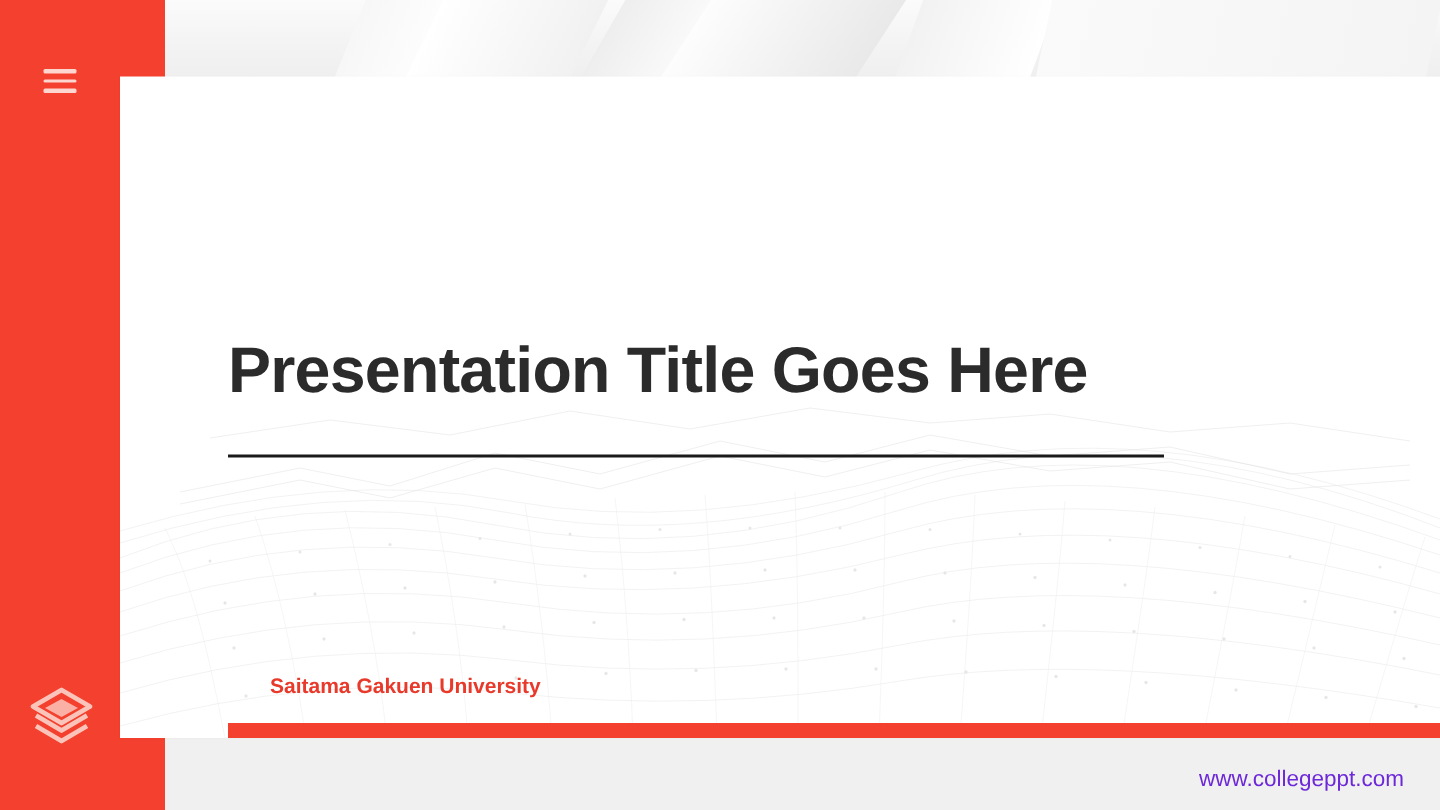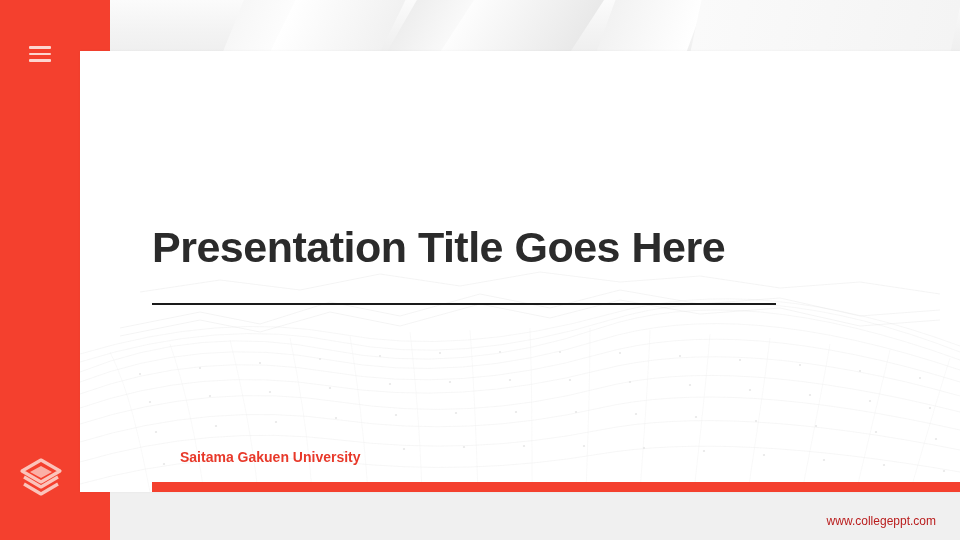--- a/index.html
+++ b/index.html
@@ -161,22 +161,22 @@
     bottom: 0;
     width: 808px;
     height: 10px;
     background: #f4402e;
   }
 
   .site-url {
     position: absolute;
     right: 24px;
     bottom: 12px;
-    font-size: 12px;
-    color: #b91c1c;
+    font-size: 15px;
+    color: #6d28d9;
     z-index: 7;
   }
 </style>
 </head>
 <body>
 
 <div id="slide">
 
   <div class="header-bg">
     <div class="ribbon r1"></div>

